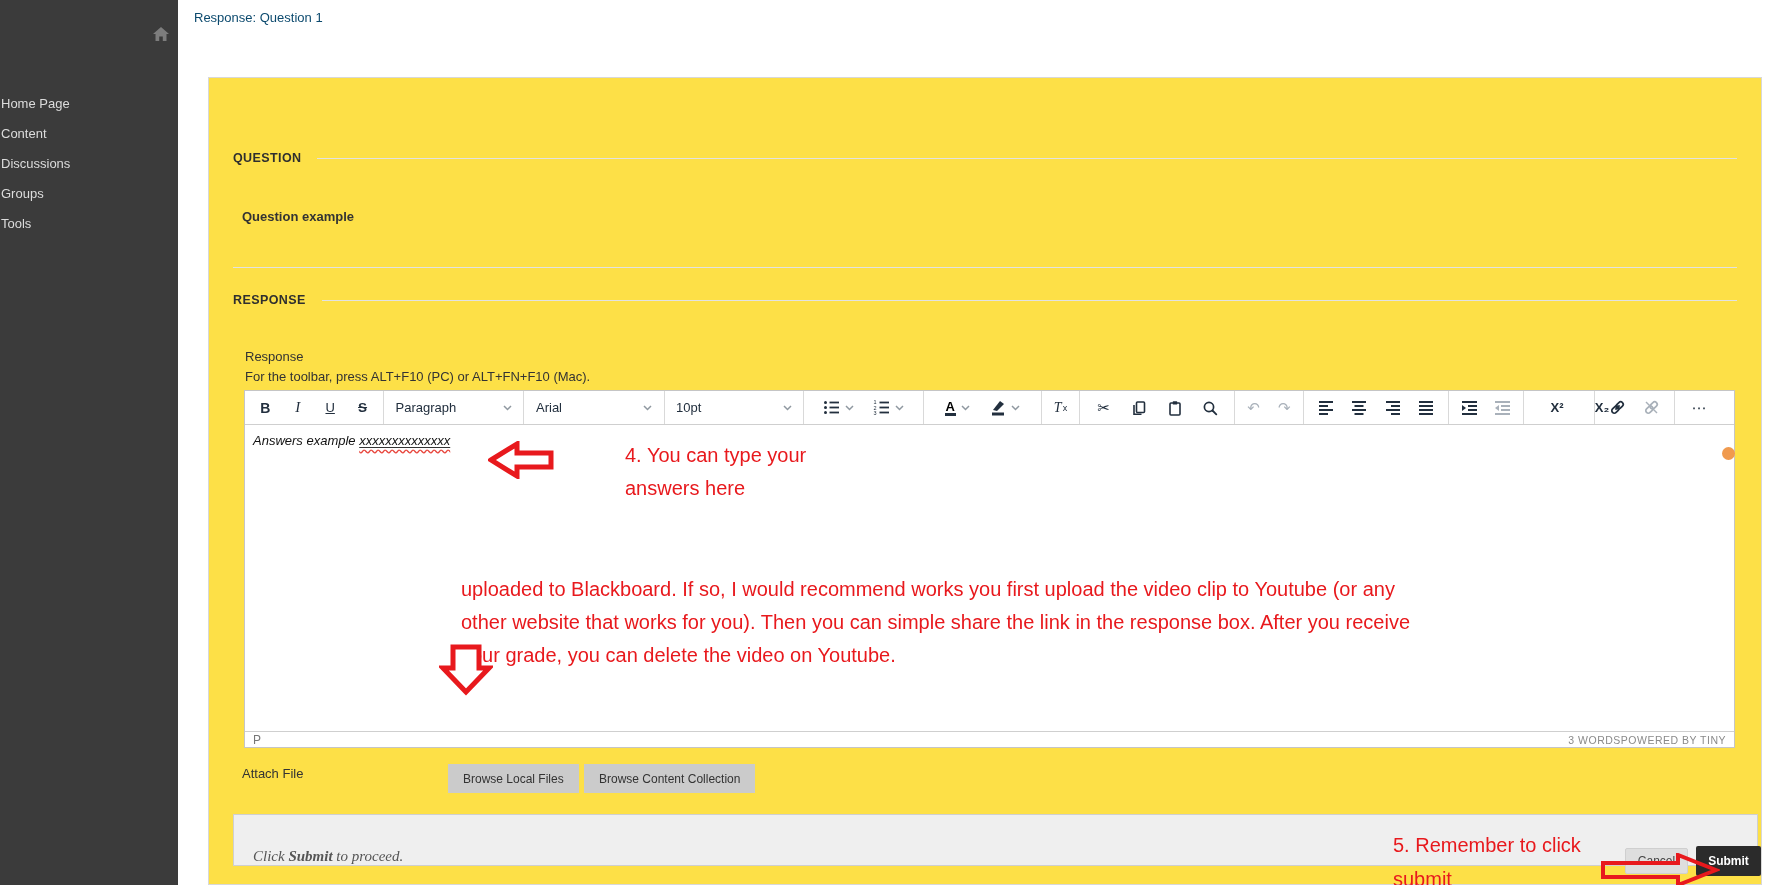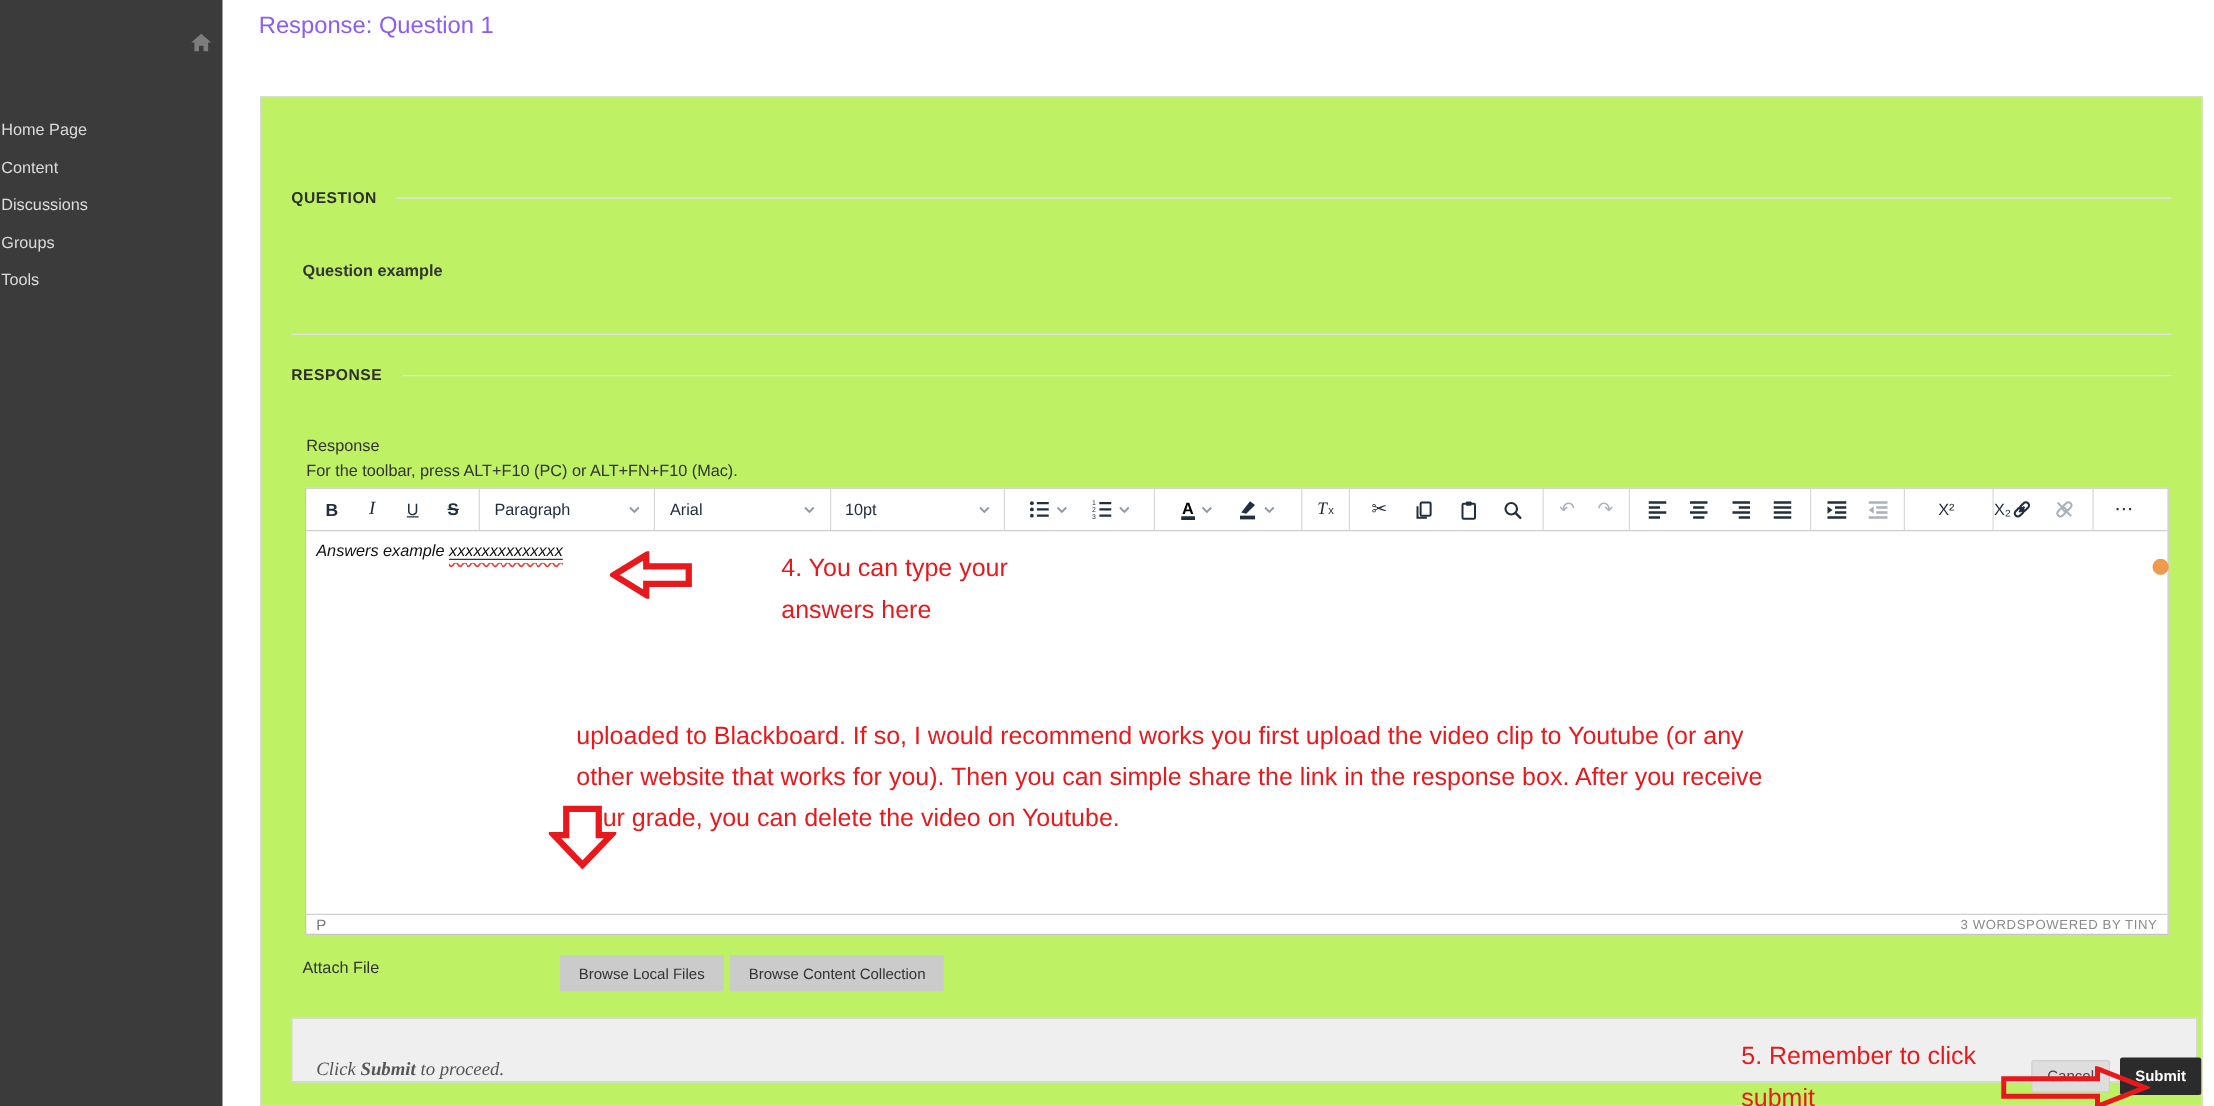--- a/index.html
+++ b/index.html
@@ -9,25 +9,25 @@
 
   
   .sidebar { position:absolute; left:0; top:0; width:178px; height:885px; background:#3b3b3b; }
   .course-title { position:absolute; left:0; top:23px; width:144px; padding-left:1px;
                   color:#ffffff; font-size:13px; font-weight:bold; line-height:16px; }
   .home-icon { position:absolute; left:152px; top:26px; width:18px; height:16px; }
   .nav { position:absolute; left:0; top:90px; width:178px; }
   .nav-item { height:30px; line-height:27px; padding-left:1px; color:#dcdcdc; font-size:13px; cursor:pointer; }
 
   
-  .page-title { position:absolute; left:207px; top:10px; font-size:19px; color:#8b5cf6; }
+  .page-title { position:absolute; left:194px; top:10px; font-size:13px; color:#0c4a6e; }
 
   
   .panel { position:absolute; left:208px; top:77px; width:1554px; height:808px;
-           background:#bef264; border:1px solid #d8d8d8; }
+           background:#fde047; border:1px solid #d8d8d8; }
   .sec-head { position:absolute; left:24px; right:24px; display:flex; align-items:center; }
   .sec-head .lbl { font-size:12.5px; font-weight:bold; color:#2f2f2f; letter-spacing:.4px; }
   .sec-head .rule { flex:1; border-top:1px solid #e2e2e2; margin-left:16px; }
   .q-head { top:73px; }
   .q-text { position:absolute; left:33px; top:131px; font-size:13px; color:#333;font-weight:bold; }
   .divider { position:absolute; left:24px; right:24px; top:189px; border-top:1px solid #e2e2e2; }
   .r-head { top:215px; }
   .resp-label { position:absolute; left:36px; top:271px; font-size:13px; color:#333; }
   .resp-hint  { position:absolute; left:36px; top:291px; font-size:13px; color:#333; }
 
@@ -43,21 +43,21 @@
   .g1{width:139px} .g2{width:140px} .g3{width:141px} .g4{width:139px} .g5{width:120px}
   .g6{width:118px} .g7{width:38px} .g8{width:155px} .g9{width:69px} .g10{width:145px}
   .g11{width:75px} .g12{width:71px} .g13{width:80px}
   .tsel { display:flex; align-items:center; justify-content:space-between; width:124px;
           font-size:13px; color:#222f3e; cursor:pointer; padding:0 4px; }
   .b-glyph{font-weight:bold; font-size:14px;}
   .i-glyph{font-style:italic; font-family:"Liberation Serif",serif; font-size:15px;}
   .u-glyph{text-decoration:underline; font-size:13px;}
   .s-glyph{text-decoration:line-through; font-size:13.5px; font-weight:600;}
   .a-color{font-size:13px; font-weight:bold; border-bottom:3px solid #222f3e; line-height:13px; padding:0 1px;}
-  .supsub{font-size:13px; font-weight:400;margin-left:21px;}
+  .supsub{font-size:13px; font-weight:700;margin-left:21px;}
   .uni{font-size:15px; line-height:1;}
   .caret{margin-left:5px;}
   .combo{display:flex; align-items:center; cursor:pointer;}
   .clear-x{font-size:9px; vertical-align:-3px; margin-left:1px;}
   .t-italic{font-style:italic; font-family:"Liberation Serif",serif; font-size:14px;}
 
   .ed-body { position:relative; height:306px; font-size:13px; color:#111; cursor:text; }
   .ed-text { position:absolute; left:8px; top:8px;font-style:italic; }
   .misspell-wrap { text-decoration:underline wavy #e8453c; text-underline-offset:4px; }
   .misspell { text-decoration:underline solid #333; text-underline-offset:2px; }

